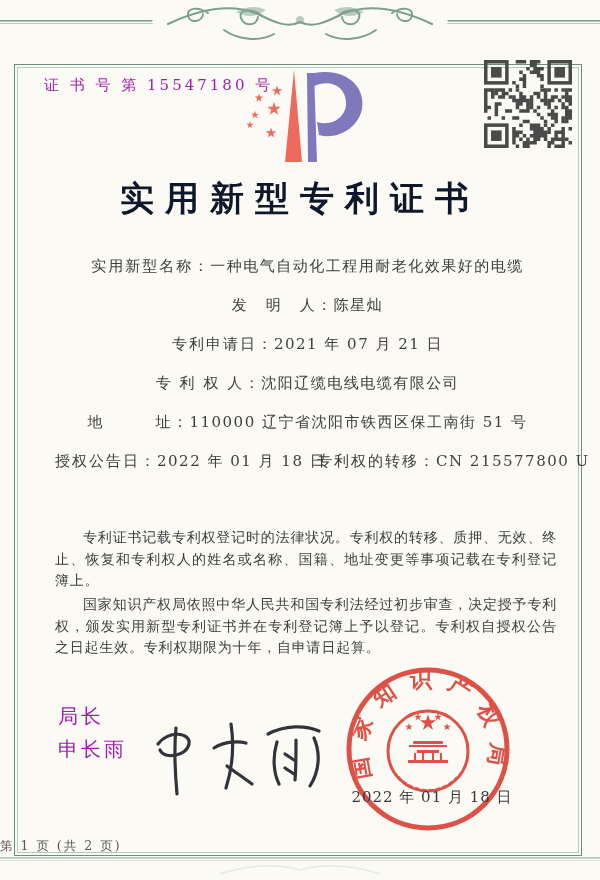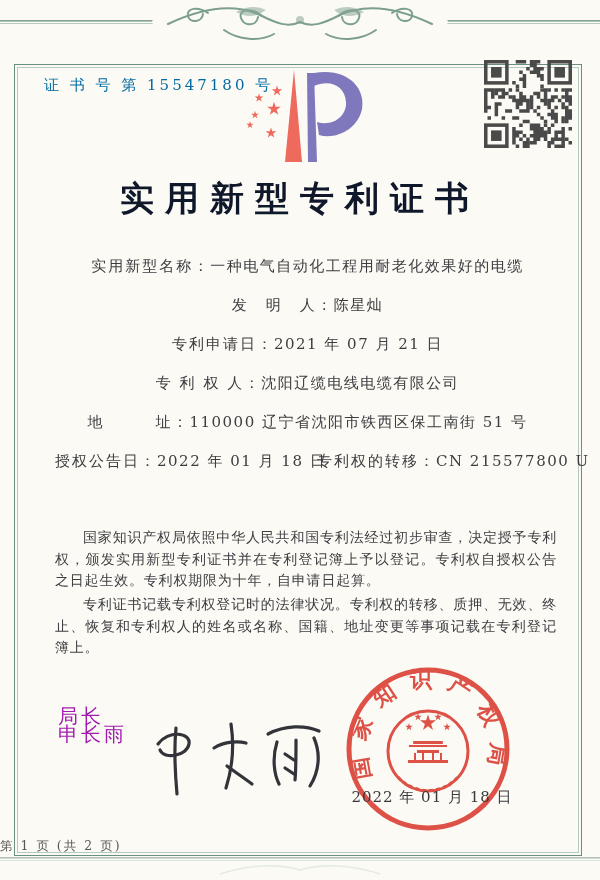--- a/index.html
+++ b/index.html
@@ -15,42 +15,42 @@
   .bot-orn{left:0;top:856px;width:600px;height:24px;opacity:.45;}
   
   .frame{
     left:14px;top:64px;width:568px;height:792px;
     border:1.5px solid #6a8f7e;box-sizing:border-box;
   }
   .frame::before{
     content:"";position:absolute;inset:2px;border:1px solid #b4ccc0;
   }
   
-  .certno{left:44px;top:76px;font-size:15px;letter-spacing:3px;color:#0369a1;}
+  .certno{left:44px;top:76px;font-size:15px;letter-spacing:3px;color:#a21caf;}
   .logo{left:226px;top:60px;}
   .qr{left:484px;top:60px;}
   
   .title{
     left:0;right:0;top:176px;text-align:center;
     font-size:34px;font-weight:600;letter-spacing:11px;color:#0f172a;
   }
   
   .fields{left:55px;top:254px;width:505px;font-size:15px;color:#3d3d40;text-align:center;}
   .frow{margin-bottom:15px;white-space:nowrap;height:24px;line-height:24px;}
   .flabel{letter-spacing:2px;}
   .fvalue{letter-spacing:1.5px;}
   .two-col{display:flex;}
   .two-col .pair1{width:262px;flex:none;}
   
   .paras{left:55px;top:527px;width:502px;font-size:14px;line-height:1.55;
     text-align:justify;color:#3e3e42;letter-spacing:.8px;}
   .paras p{margin:0 0 2px 0;text-indent:2em;}
   
   .officer{left:58px;top:706px;font-size:20px;letter-spacing:3px;color:#a21caf;line-height:1;}
-  .officer .name{font-family:Liberation Mono, monospace;}
+  .officer .name{margin-top:13px;}
   .sig{left:138px;top:712px;}
   .sealwrap{left:342px;top:663px;mix-blend-mode:multiply;opacity:.92;}
   .sealdate{left:347px;top:788px;width:170px;text-align:center;
     font-size:15px;letter-spacing:1px;color:#39393c;z-index:1;}
   .footer{left:0;right:0;top:838px;font-size:12.5px;
     letter-spacing:2px;color:#565656;}
 </style>
 </head>
 <body>
 
@@ -147,22 +147,22 @@
     <span class="pair1">
       <span class="flabel">授权公告日：</span><span class="fvalue">2022 年 01 月 18 日</span>
     </span>
     <span class="pair2">
       <span class="flabel">专利权的转移：</span><span class="fvalue">CN 215577800 U</span>
     </span>
   </div>
 </div>
 
 <div class="abs paras">
+  <p>专利证书记载专利权登记时的法律状况。专利权的转移、质押、无效、终止、恢复和专利权人的姓名或名称、国籍、地址变更等事项记载在专利登记簿上。</p>
   <p>国家知识产权局依照中华人民共和国专利法经过初步审查，决定授予专利权，颁发实用新型专利证书并在专利登记簿上予以登记。专利权自授权公告之日起生效。专利权期限为十年，自申请日起算。</p>
-  <p>专利证书记载专利权登记时的法律状况。专利权的转移、质押、无效、终止、恢复和专利权人的姓名或名称、国籍、地址变更等事项记载在专利登记簿上。</p>
 </div>
 
 <div class="abs officer">
   <div>局长</div>
   <div class="name">申长雨</div>
 </div>
 
 <svg class="abs sig" width="195" height="95" viewBox="0 0 195 95">
   <g stroke="#33333a" stroke-width="3.2" fill="none" stroke-linecap="round" stroke-linejoin="round">
     <path d="M38,16 C36,36 37,60 39,82"></path>

